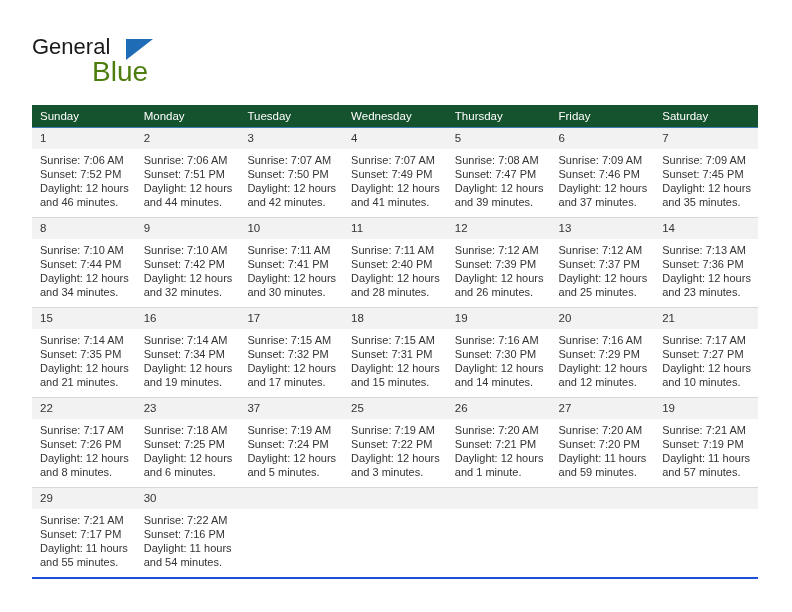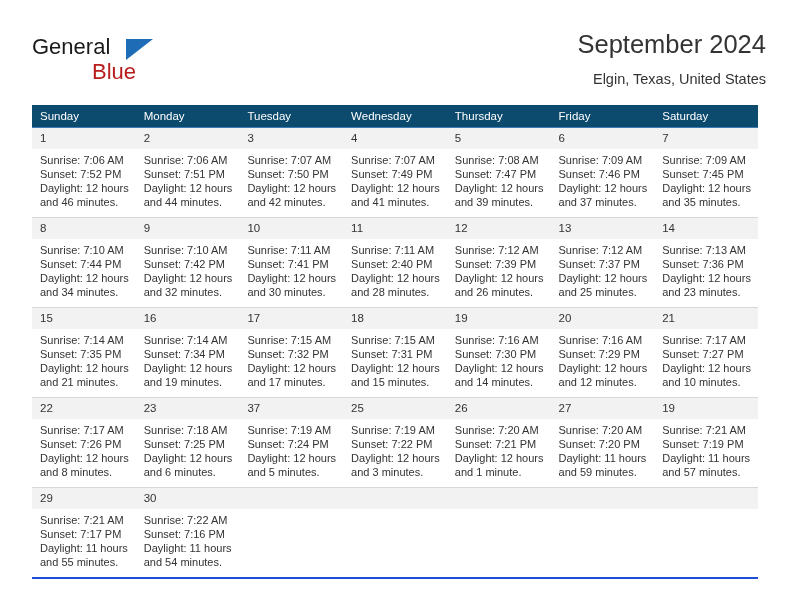--- a/index.html
+++ b/index.html
@@ -51,22 +51,22 @@
     top: 5px;
     width: 0;
     height: 0;
     border-left: 27px solid #1e6cb5;
     border-bottom: 21px solid transparent;
   }
   .logo-blue {
     position: absolute;
     left: 60px;
     top: 25px;
-    font-size: 22px;
-    color: #b91c1c;
+    font-size: 28px;
+    color: #4d7c0f;
     line-height: 26px;
   }
   .title-block {
     position: absolute;
     right: 0;
     top: 0;
     text-align: right;
   }
   .cal-title {
     font-size: 25.5px;
@@ -87,21 +87,21 @@
     position: absolute;
     left: 32px;
     top: 105px;
     width: 726px;
     border-collapse: collapse;
     table-layout: fixed;
   }
   .calendar col { width: 103.714px; }
 
   thead th {
-    background: #0c4a6e;
+    background: #14532d;
     color: #ffffff;
     font-size: 11.5px;
     font-weight: normal;
     text-align: left;
     padding: 5px 0 5px 8px;
     height: 10px;
     border: none;
   }
 
   tbody tr.week {
@@ -147,24 +147,20 @@
 <div class="page">
 
   <div class="header">
 
     <div class="logo">
       <span class="logo-general">General</span>
       <span class="logo-tri"></span>
       <span class="logo-blue">Blue</span>
     </div>
 
-    <div class="title-block">
-      <div class="cal-title">September 2024</div>
-      <div class="cal-subtitle">Elgin, Texas, United States</div>
-    </div>
 
   </div>
 
   <table class="calendar">
     <colgroup>
       <col>
         <col>
         <col>
         <col>
         <col>

